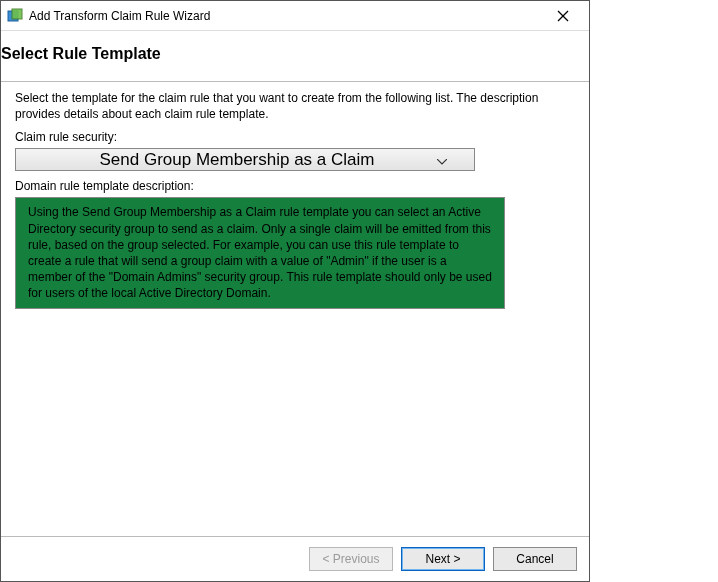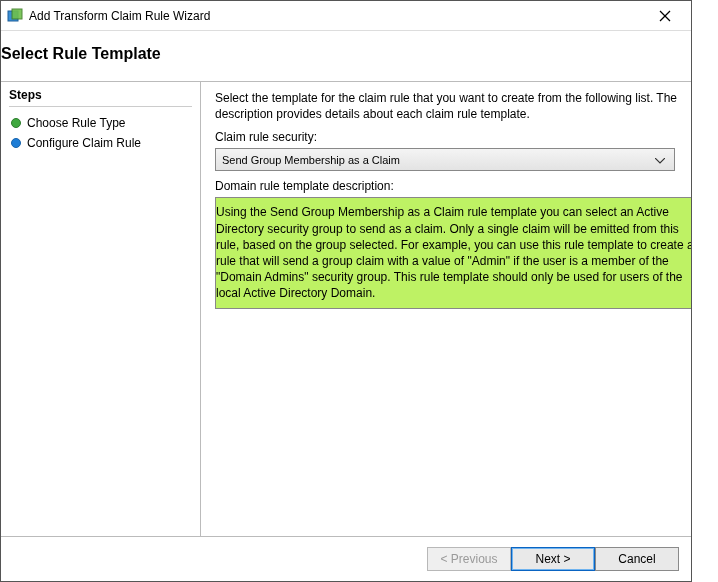--- a/index.html
+++ b/index.html
@@ -4,21 +4,21 @@
 <style>
   * { box-sizing: border-box; }
   body {
     margin: 0;
     font-family: "Segoe UI", Tahoma, sans-serif;
     font-size: 12px;
     background: #fff;
     color: #000;
   }
   .window {
-    width: 692px;
+    width: 590px;
     height: 582px;
     border: 1px solid #555;
     display: flex;
     flex-direction: column;
     position: relative;
     background: #fff;
   }
   .titlebar {
     height: 30px;
     display: flex;
@@ -97,45 +97,47 @@
     margin: 8px 0 4px 0;
     font-size: 12px;
   }
   .combo {
     width: 460px;
     height: 23px;
     border: 1px solid #888;
     background: linear-gradient(#f4f4f4,#e3e3e3);
     display: flex;
     align-items: center;
-    padding: 0 6px;
-    font-size: 11px;
+    padding: 0 24px;
+    font-size: 17px;
     cursor: pointer;
     position: relative;
+    text-align: center;
   }
   .combo .combo-text { flex: 1; }
   .combo .chev {
     width: 16px;
     text-align: center;
     color: #333;
   }
   .desc-box {
     width: 490px;
     border: 1px solid #888;
-    background: #bef264;
-    padding: 6px 0;
+    background: #15803d;
+    padding: 6px 12px;
     font-size: 12px;
     line-height: 1.35;
     min-height: 90px;
   }
   .footer {
     border-top: 1px solid #bbb;
     padding: 10px 12px;
     display: flex;
     justify-content: flex-end;
+    gap: 8px;
   }
   .btn {
     min-width: 84px;
     height: 24px;
     border: 1px solid #8a8a8a;
     background: #e9e9e9;
     font-size: 12px;
     display: inline-flex;
     align-items: center;
     justify-content: center;
@@ -174,33 +176,20 @@
       </svg>
     </span>
   </div>
 
   <div class="header-band">
     <h1>Select Rule Template</h1>
   </div>
 
   <div class="body">
 
-    <div class="sidebar">
-      <div class="steps-header">Steps</div>
-
-      <div class="step-item">
-        <span class="bullet done"></span>
-        <span>Choose Rule Type</span>
-      </div>
-
-      <div class="step-item">
-        <span class="bullet current"></span>
-        <span>Configure Claim Rule</span>
-      </div>
-    </div>
 
     <div class="main">
       <div class="instruction">Select the template for the claim rule that you want to create from the following list. The description provides details about each claim rule template.</div>
 
       <div class="field-label">Claim rule security:</div>
 
       <div class="combo">
         <span class="combo-text">Send Group Membership as a Claim</span>
         <span class="chev">
           <svg width="10" height="6" viewBox="0 0 10 6">

